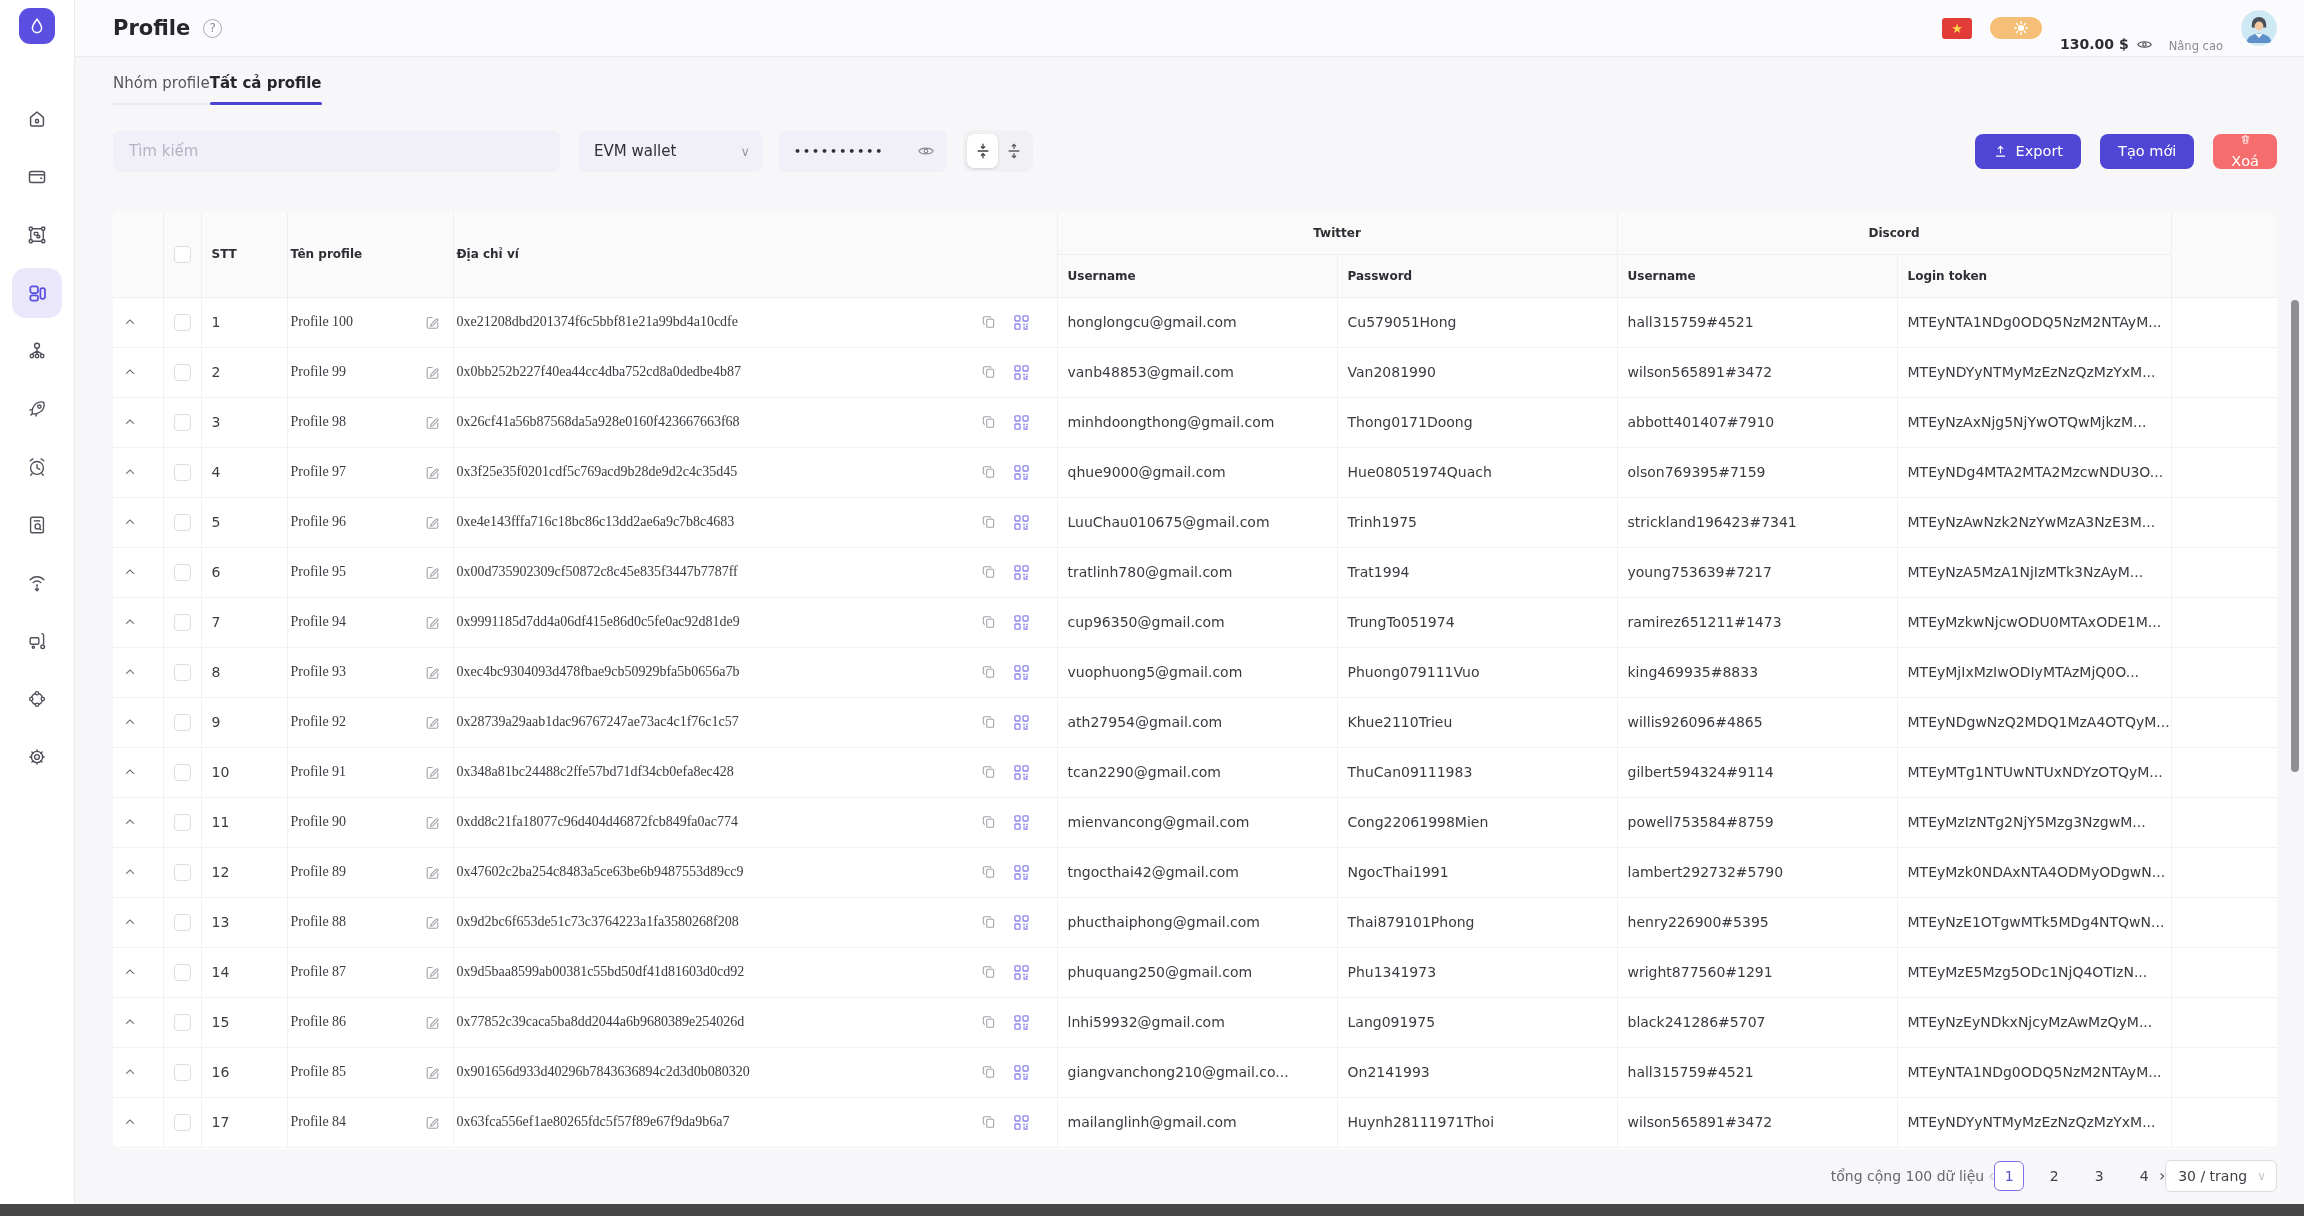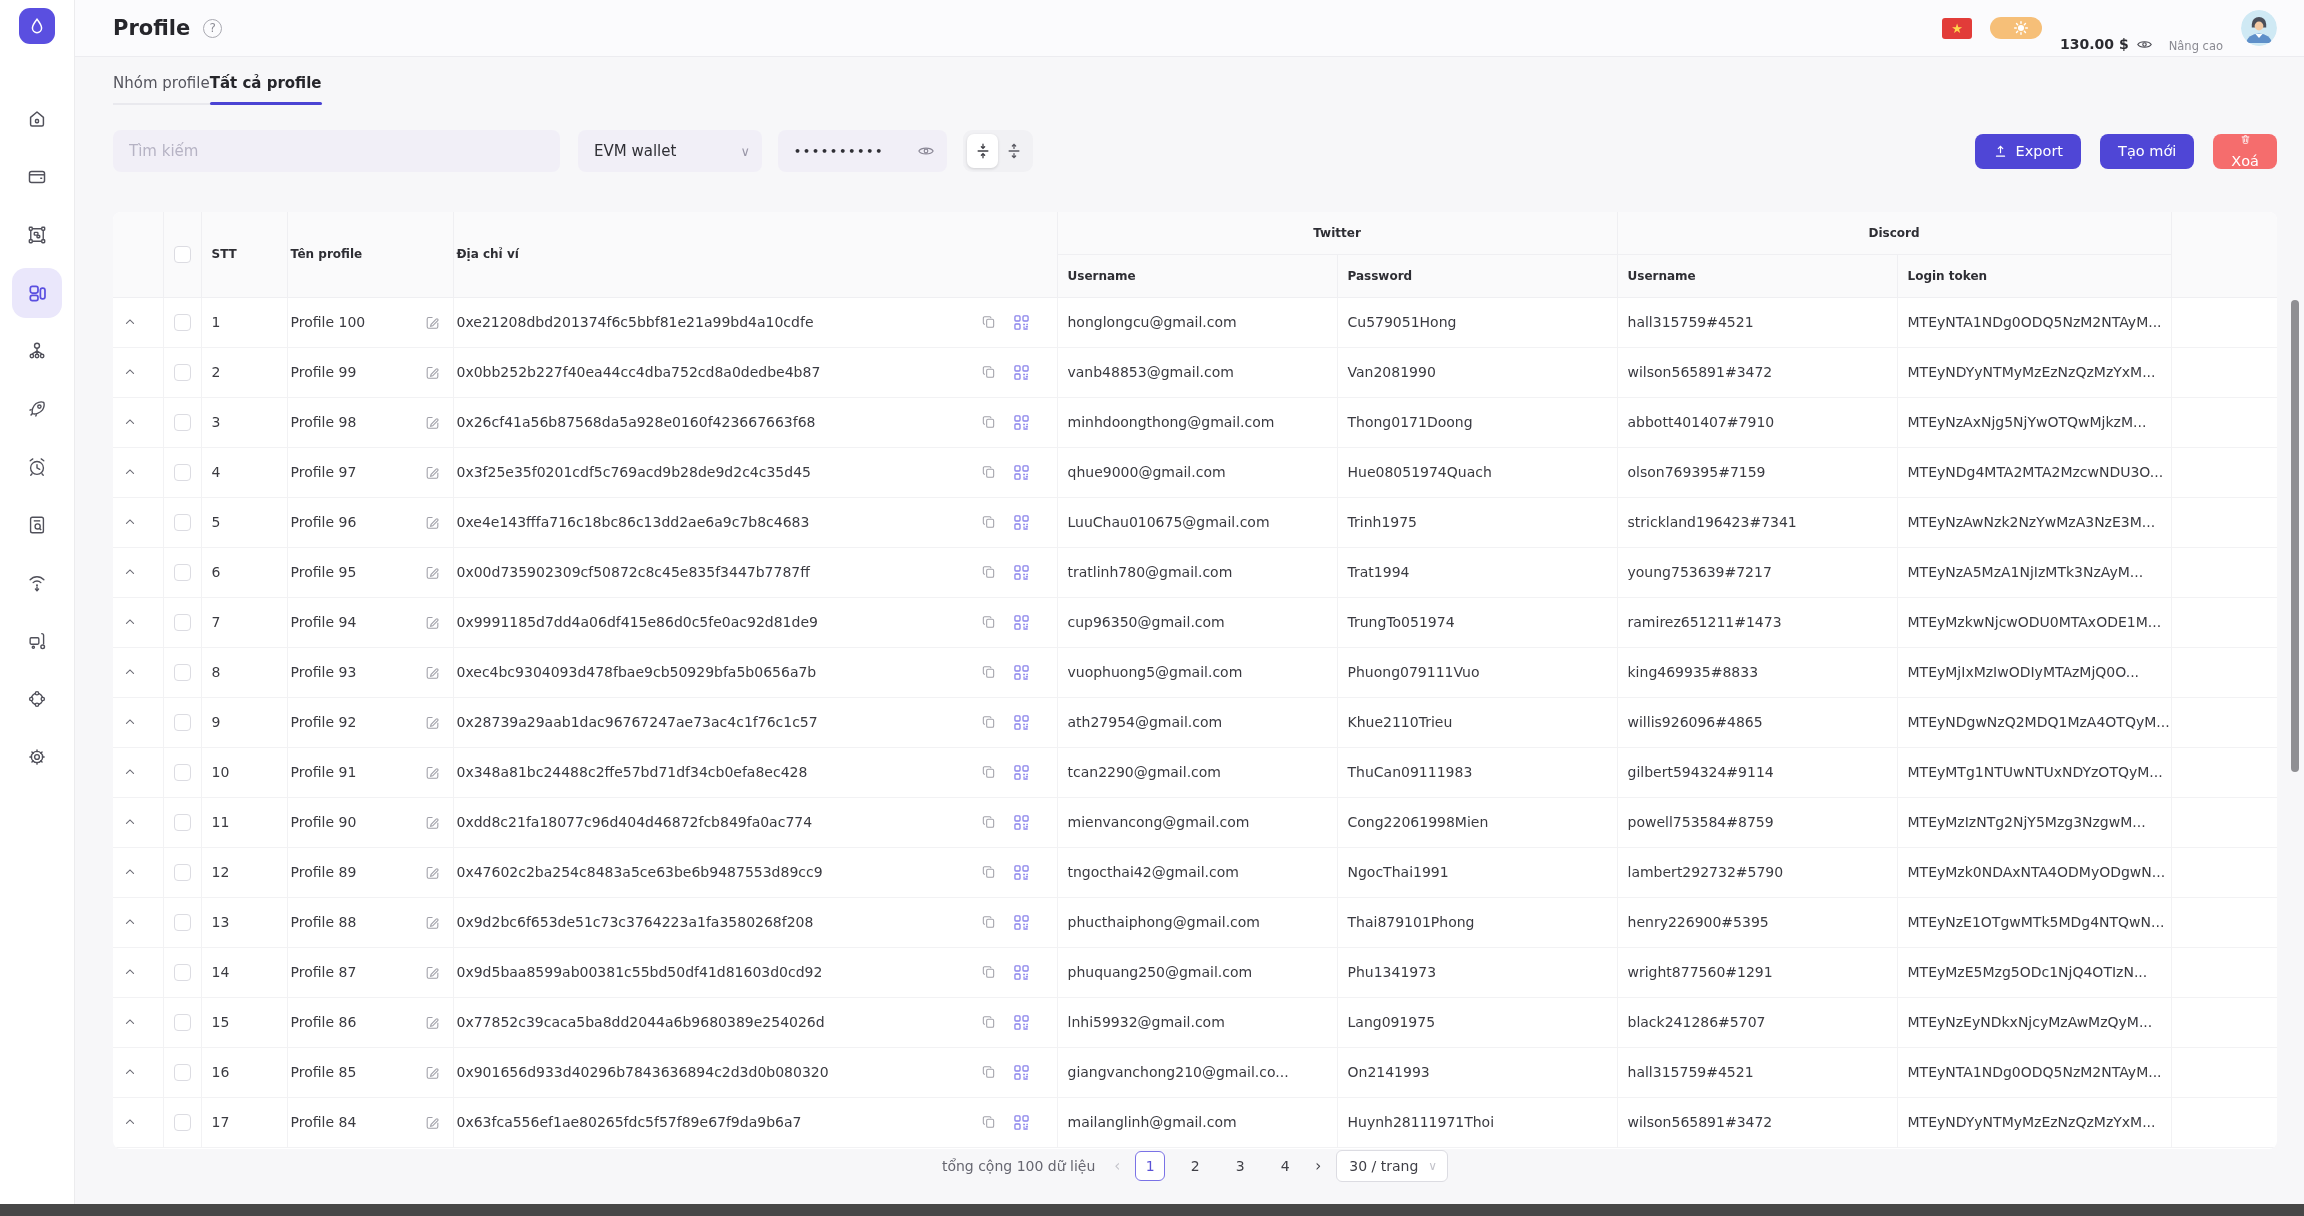--- a/index.html
+++ b/index.html
@@ -64,27 +64,27 @@
   th.center { text-align:center; }
   th.no-r, td.no-r { border-right:none; }
   tbody td { height:50px; border-bottom:1px solid #f2f2f4; border-right:1px solid #f2f2f4; white-space:nowrap; overflow:hidden; }
   .c-chev { padding-left:10px; }
   .c-check { text-align:center; }
   .c-stt { padding-left:10px; }
   .c-name { padding-left:3px; }
   .c-addr { padding-left:3px; }
   .c-data { padding-left:10px; }
   .checkbox { display:inline-block; width:17px; height:17px; border:1.5px solid #dcdce2; border-radius:4px; background:#fff; vertical-align:middle; }
-  .name-wrap, .addr-wrap { display:flex; align-items:center; }
+  .name-wrap, .addr-wrap { display:flex; align-items:center;font-family:Liberation Serif, serif; }
   .name-wrap .edit { margin-left:auto; margin-right:12px; display:flex; }
   .addr-wrap .addr-icons { margin-left:auto; margin-right:28px; display:flex; align-items:center; gap:17px; }
   .rowchev { display:flex; }
 
   
-  .pagination { display:flex; align-items:center; justify-content:center; gap:15px; margin:1px 27px 0 38px; height:32px; font-size:14px; color:#3f3f46; }
+  .pagination { display:flex; align-items:center; justify-content:flex-end; margin:11px 27px 0 38px; height:32px; font-size:14px; color:#3f3f46; }
   .pg-total { color:#666670; margin-right:4px; }
   .pg-arrow { color:#c3c3ca; font-size:15px; }
   .pg-arrow.next { color:#3f3f46; }
   .pg-page { min-width:30px; height:30px; display:flex; align-items:center; justify-content:center; border-radius:6px; }
   .pg-page.active { border:1px solid #7a72e6; color:#5a52d6; background:#fff; }
   .pg-size { height:32px; background:#fff; border:1px solid #dcdce2; border-radius:6px; display:flex; align-items:center; gap:10px; padding:0 10px 0 12px; }
   .pg-size .chev { color:#c3c3ca; font-size:12px; }
 
   .scroll-thumb { position:absolute; left:2291px; top:300px; width:8px; height:472px; background:#8f8f93; border-radius:4px; }
   .bottom-bar { position:absolute; left:0; bottom:0; width:2304px; height:12px; background:#474747; }

